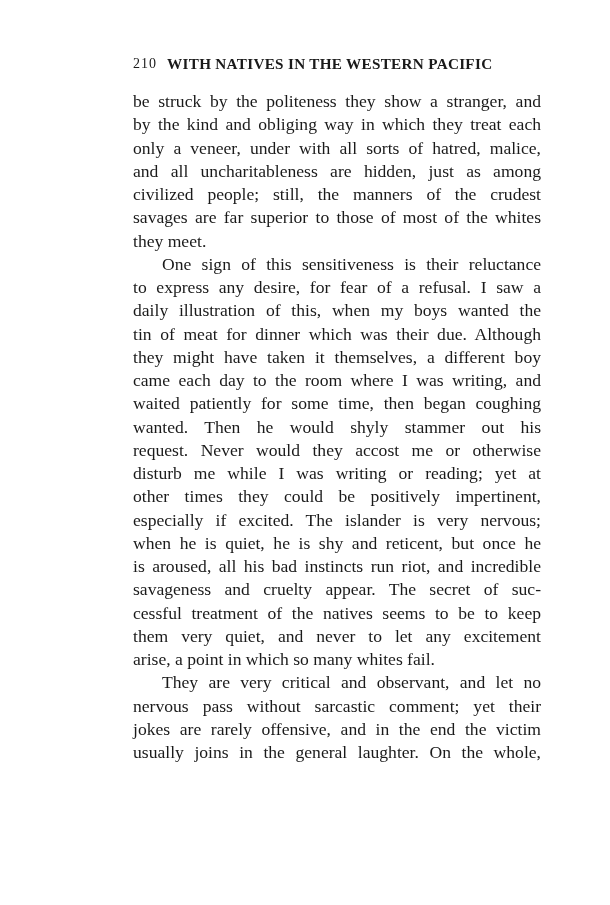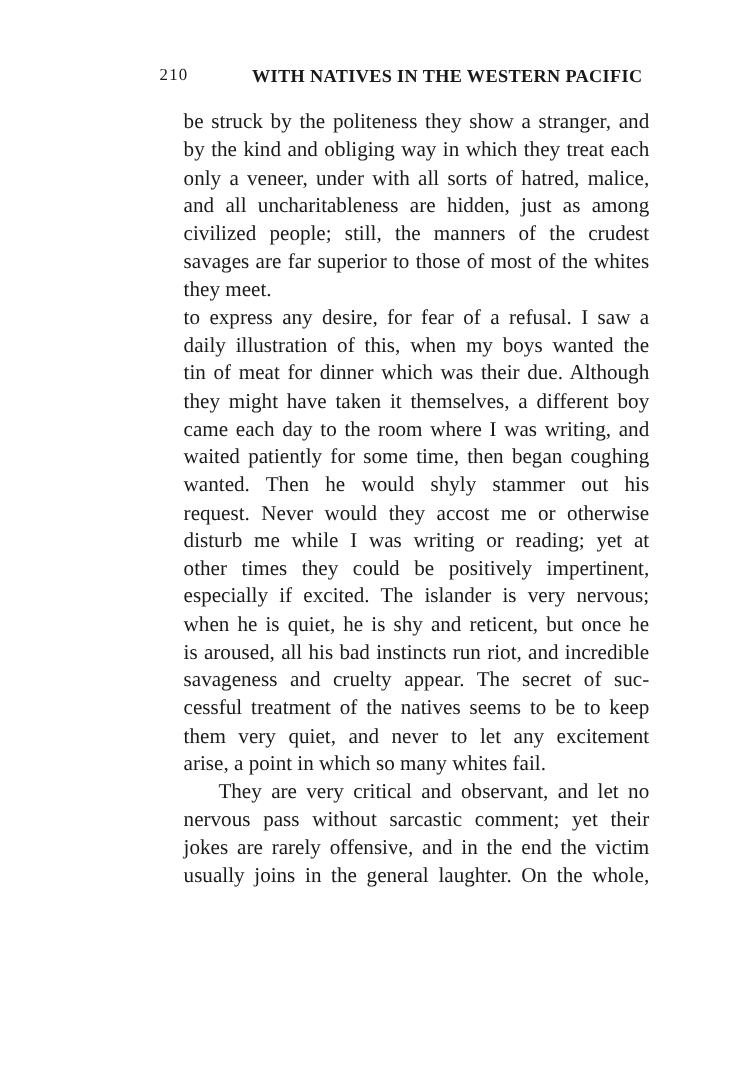--- a/index.html
+++ b/index.html
@@ -36,37 +36,35 @@
     }
     .page-number {
       font-size: 14px;
       letter-spacing: 1px;
       margin-right: 10px;
       font-weight: normal;
     }
     .running-title {
       font-weight: bold;
       letter-spacing: 0.3px;
-      margin-left: 43px;
     }
     .body-text {
       position: absolute;
       left: 133px;
       top: 90px;
       width: 408px;
     }
     .line {
       height: 23.25px;
       line-height: 23.25px;
       font-size: 17.6px;
       white-space: nowrap;
       text-align: justify;
       text-align-last: justify;
       overflow: visible;
-      margin-left: 20px;
     }
     .line.indent {
       padding-left: 29px;
     }
     .line.last {
       text-align-last: left;
     }
   </style>
 </head>
 <body>
@@ -83,20 +81,21 @@
       <div class="line">be struck by the politeness they show a stranger, and</div>
       <div class="line">by the kind and obliging way in which they treat each</div>
       <div class="line">only a veneer, under with all sorts of hatred, malice,</div>
       <div class="line">and all uncharitableness are hidden, just as among</div>
       <div class="line">civilized people; still, the manners of the crudest</div>
       <div class="line">savages are far superior to those of most of the whites</div>
       <div class="line last">they meet.</div>
     </div>
 
     <div>
+      <div class="line indent">One sign of this sensitiveness is their reluctance</div>
       <div class="line">to express any desire, for fear of a refusal.  I saw a</div>
       <div class="line">daily illustration of this, when my boys wanted the</div>
       <div class="line">tin of meat for dinner which was their due.  Although</div>
       <div class="line">they might have taken it themselves, a different boy</div>
       <div class="line">came each day to the room where I was writing, and</div>
       <div class="line">waited patiently for some time, then began coughing</div>
       <div class="line">wanted.  Then he would shyly stammer out his</div>
       <div class="line">request.  Never would they accost me or otherwise</div>
       <div class="line">disturb me while I was writing or reading; yet at</div>
       <div class="line">other times they could be positively impertinent,</div>

